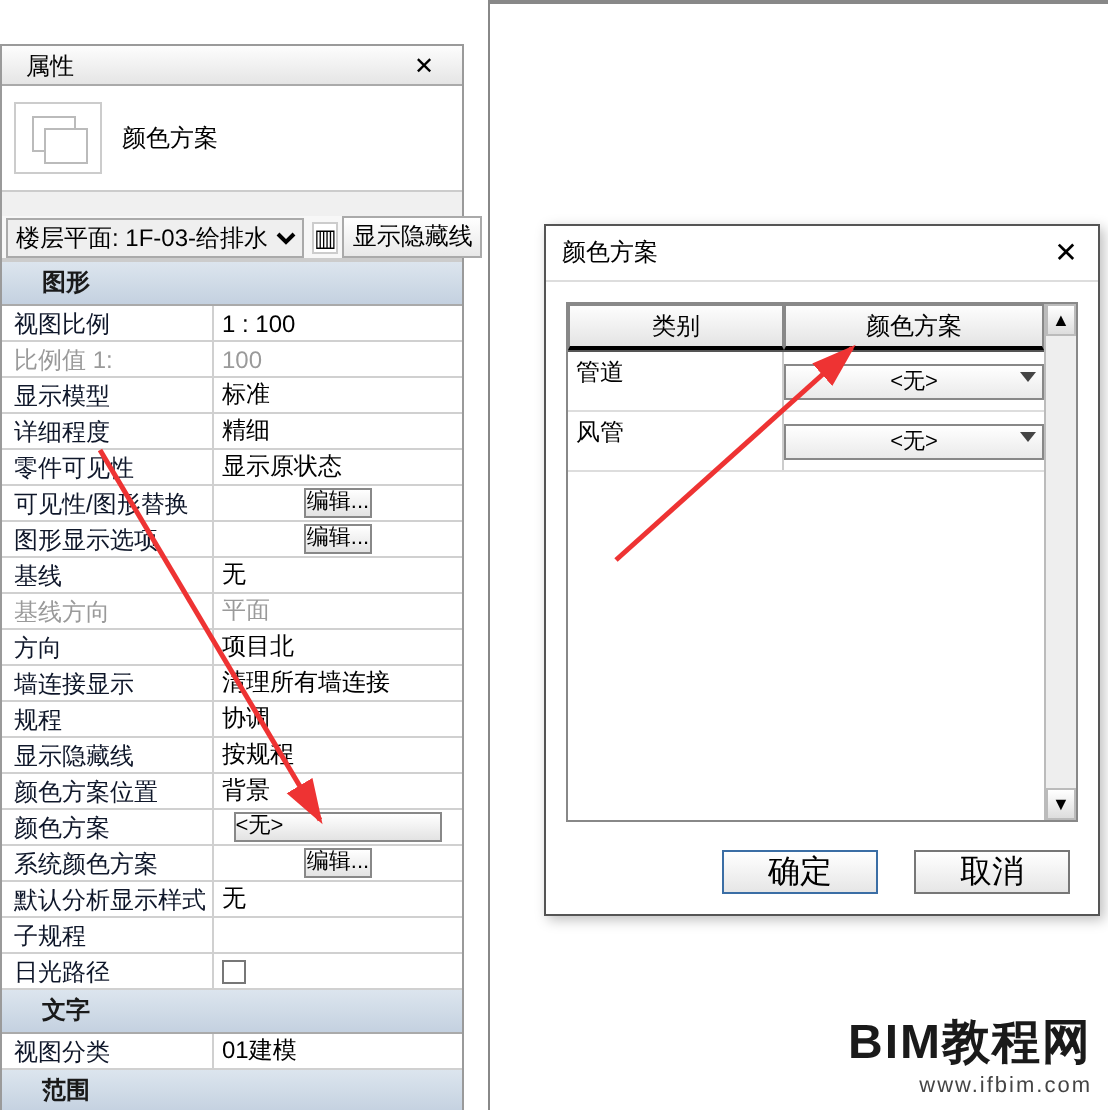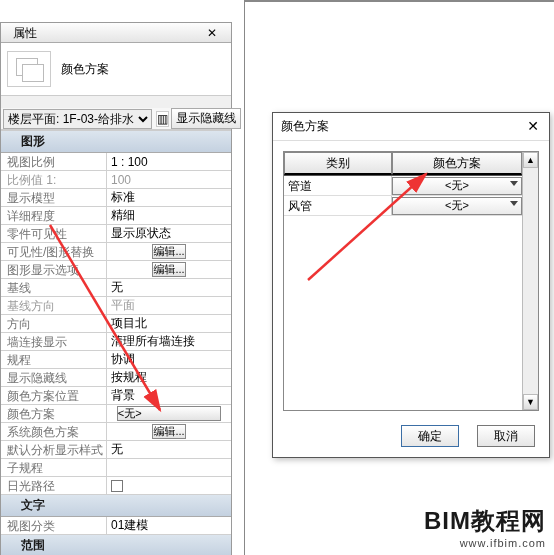--- a/index.html
+++ b/index.html
@@ -17,46 +17,46 @@
   .type-sel .thumb::before { content:""; position:absolute; left:8px; top:6px; width:20px; height:16px; border:1px solid #bbb;}
   .type-sel .thumb::after { content:""; position:absolute; left:14px; top:12px; width:20px; height:16px; border:1px solid #bbb; background:#fff;}
   .inst-row { display:flex; align-items:center; background:#f7f7f7; border-bottom:1px solid #ccc; height:22px;margin-top:12px;}
   .inst-row select { flex:1; font-size:12px; height:20px; border:1px solid #aaa; margin:0 2px;}
   .inst-row .btn { font-size:12px; padding:1px 4px; border:1px solid #aaa; background:linear-gradient(#fff,#e8e8e8); margin-right:2px; white-space:nowrap;}
   .fil { width:16px;height:16px;border:1px solid #ccc;background:#fff;margin:0 2px;display:flex;align-items:center;justify-content:center;}
   
   .grid { border-top:1px solid #ccc;}
   .section { background: linear-gradient(#dce5ee,#c4d1e0); color:#1a1a1a; font-weight:bold; padding:2px 20px; border-bottom:1px solid #aaa; font-size:12px;}
   .row { display:flex; border-bottom:1px solid #d0d0d0; background:#fff; height:18px; align-items:stretch;}
-  .row .k { width:106px; padding:1px 6px; border-right:1px solid #d0d0d0; color:#737373; overflow:hidden; white-space:nowrap;}
+  .row .k { width:106px; padding:1px 6px; border-right:1px solid #d0d0d0; color:#0f172a; overflow:hidden; white-space:nowrap;}
   .row .v { flex:1; padding:1px 4px; overflow:hidden; white-space:nowrap; display:flex; align-items:center;}
   .row.dis .k, .row.dis .v { color:#9a9a9a;}
   .mini-btn { font-size:11px; padding:0 0; border:1px solid #888; background:linear-gradient(#fff,#e3e3e3); height:15px; line-height:13px; margin:auto;}
   .vcell-btn { width:100%; display:flex; justify-content:center;}
   .chk { width:12px;height:12px;border:1px solid #777;background:#fff;display:inline-block;}
   
   
   .dialog { position:absolute; left:272px; top:112px; width:278px; height:346px; background:#fff; border:1px solid #555; box-shadow:2px 2px 6px rgba(0,0,0,.25);}
   .dlg-title { height:28px; background:#fff; border-bottom:1px solid #ddd; display:flex; align-items:center; justify-content:space-between; padding:0 8px;}
   .dlg-inner { position:absolute; left:10px; top:38px; right:10px; height:260px; border:1px solid #888; background:#fff; display:flex;}
   .dlg-table { flex:1; overflow:hidden;}
   .dlg-th { display:flex; height:24px; align-items:stretch; border-bottom:1px solid #555;}
   .dlg-th .th { border:1px solid #888; border-bottom:2px solid #000; background:linear-gradient(#fdfdfd,#e4e4e4); display:flex; align-items:center; justify-content:center; font-size:12px;}
   .dlg-th .th1 { width:108px;}
   .dlg-th .th2 { flex:1;}
-  .dlg-tr { display:flex; height:20px; border-bottom:1px solid #ddd;}
+  .dlg-tr { display:flex; height:30px; border-bottom:1px solid #ddd;}
   .dlg-tr .td1 { width:108px; padding:2px 4px; border-right:1px solid #ccc;}
   .dlg-tr .td2 { flex:1; display:flex; align-items:center; justify-content:center;}
   .combo { width:100%; height:18px; border:1px solid #888; background:linear-gradient(#fff,#eaeaea); font-size:11px; display:flex; align-items:center; justify-content:center; position:relative;}
   .combo .arr { position:absolute; right:3px; top:3px; width:0;height:0;border-left:4px solid transparent;border-right:4px solid transparent;border-top:5px solid #444;}
   .dlg-scroll { width:16px; border-left:1px solid #bbb; background:#eee; position:relative;}
   .dlg-scroll .up,.dlg-scroll .dn{height:16px;background:linear-gradient(#fff,#ddd);border:1px solid #bbb;display:flex;align-items:center;justify-content:center;font-size:9px;}
   .dlg-scroll .dn{position:absolute;bottom:0;left:0;right:0;}
   .dlg-btns { position:absolute; bottom:10px; right:14px; display:flex; gap:18px;}
-  .dlg-btns button { width:58px; height:22px; border:1px solid #777; background:linear-gradient(#fff,#e6e6e6); font-size:12px;}
+  .dlg-btns button { width:78px; height:22px; border:1px solid #777; background:linear-gradient(#fff,#e6e6e6); font-size:16px;}
   .dlg-btns .ok{border:1px solid #3b6ea5;}
   .dlg-close { width:16px;height:16px;font-family:Arial;font-size:14px;text-align:center;line-height:14px;}
   
   
   .arrow { position:absolute; pointer-events:none; }
   .arrow svg { overflow:visible; }
   
   .watermark { position:absolute; right:8px; bottom:6px; text-align:right; font-family:Arial Black,Arial,sans-serif; color:#1a1a1a;}
   .watermark .w1{font-size:24px; font-weight:900; letter-spacing:1px;}
   .watermark .w2{font-size:11px; letter-spacing:1px; color:#444;}

